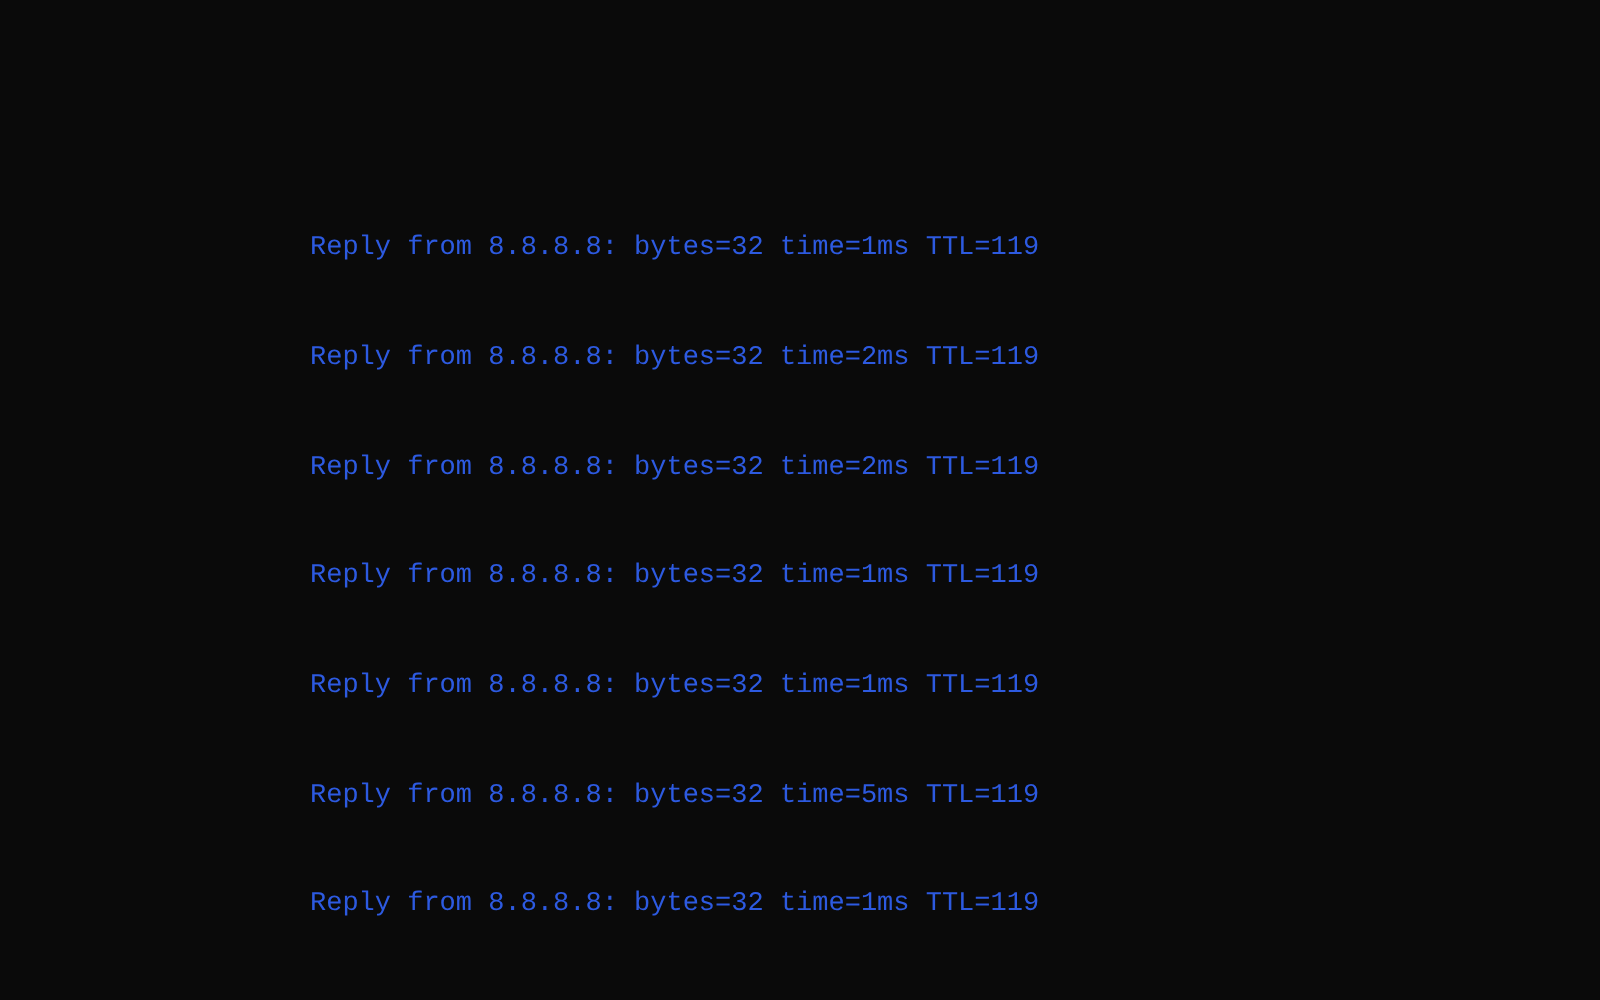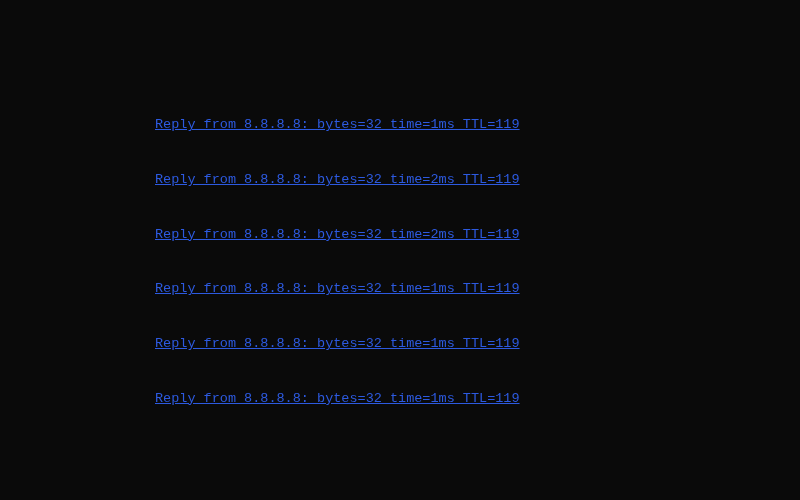--- a/index.html
+++ b/index.html
@@ -16,32 +16,32 @@
       line-height: 1.35;
       color: #2d5ae0;
       padding: 80px 110px 0 155px;
       overflow: hidden;
     }
     .terminal {
       white-space: pre;
     }
     .line {
       display: block;
-      text-decoration: underline;
     }
   </style>
 </head>
 <body>
 
 <div class="terminal">
   <span class="line">Reply from 8.8.8.8: bytes=32 time=1ms TTL=119</span>
   <span class="line">Reply from 8.8.8.8: bytes=32 time=2ms TTL=119</span>
   <span class="line">Reply from 8.8.8.8: bytes=32 time=2ms TTL=119</span>
   <span class="line">Reply from 8.8.8.8: bytes=32 time=1ms TTL=119</span>
   <span class="line">Reply from 8.8.8.8: bytes=32 time=1ms TTL=119</span>
+  <span class="line">Reply from 8.8.8.8: bytes=32 time=5ms TTL=119</span>
   <span class="line">Reply from 8.8.8.8: bytes=32 time=1ms TTL=119</span>
   
   
   
   
   
   
   
   
   

